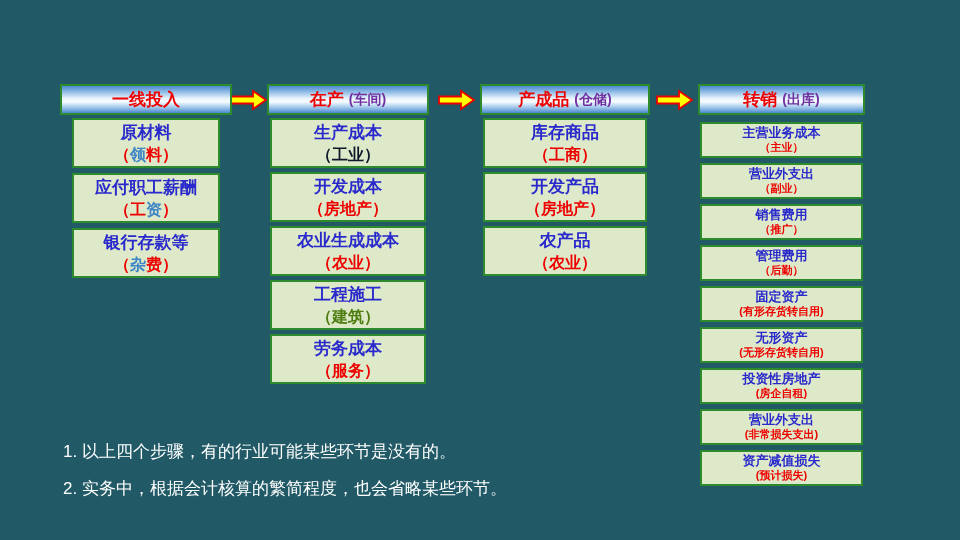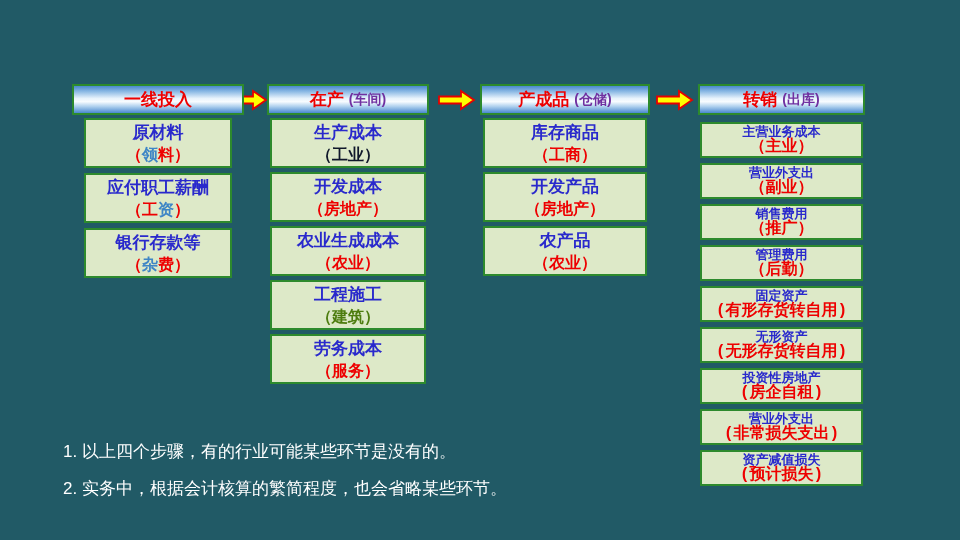--- a/index.html
+++ b/index.html
@@ -4,21 +4,21 @@
 <style>
   html,body{margin:0;padding:0;}
   .slide{
     position:relative;
     width:960px;height:540px;
     background:var(--background,#215a66);
     overflow:hidden;
     font-family:"Liberation Sans", sans-serif;
   }
   .column{position:absolute;top:84px;}
-  .col1{left:72px;width:172px;}
+  .col1{left:60px;width:172px;}
   .col2{left:267px;width:162px;}
   .col3{left:480px;width:170px;}
   .col4{left:698px;width:167px;}
 
   .header{
     height:31px;
     box-sizing:border-box;
     border:2px solid var(--green-border,#2d8a2d);
     display:flex;align-items:center;justify-content:center;gap:5px;
     background:linear-gradient(180deg,
@@ -38,28 +38,28 @@
     margin:0 auto;
     box-sizing:border-box;
     border:2px solid var(--green-border,#2d8a2d);
     background:var(--box-fill,#dde9c8);
     display:flex;flex-direction:column;align-items:center;justify-content:center;
     text-align:center;
   }
   .col1 .box{width:148px;height:50px;margin-bottom:5px;}
   .col2 .box{width:156px;height:50px;margin-bottom:4px;}
   .col3 .box{width:164px;height:50px;margin-bottom:4px;}
-  .col4 .box{width:163px;height:36px;margin-bottom:5px;font-family:Liberation Mono, monospace;}
+  .col4 .box{width:163px;height:36px;margin-bottom:5px;}
 
   .box-top{color:var(--blue,#2929cc);font-weight:bold;white-space:nowrap;}
   .box-bottom{font-weight:bold;white-space:nowrap;color:var(--red,#ee0000);}
   .col1 .box-top,.col2 .box-top,.col3 .box-top{font-size:17px;line-height:22px;}
   .col1 .box-bottom,.col2 .box-bottom,.col3 .box-bottom{font-size:16px;line-height:21px;}
   .col4 .box-top{font-size:13px;line-height:15px;}
-  .col4 .box-bottom{font-size:16px;line-height:15px;}
+  .col4 .box-bottom{font-size:11px;line-height:15px;}
 
   .arrow{position:absolute;top:89px;width:38px;height:22px;}
   .arrow1{left:230px;}
   .arrow2{left:438px;}
   .arrow3{left:656px;}
 
   .notes{
     position:absolute;left:63px;top:440px;
     color:var(--note-text,#ffffff);
     font-size:17px;

